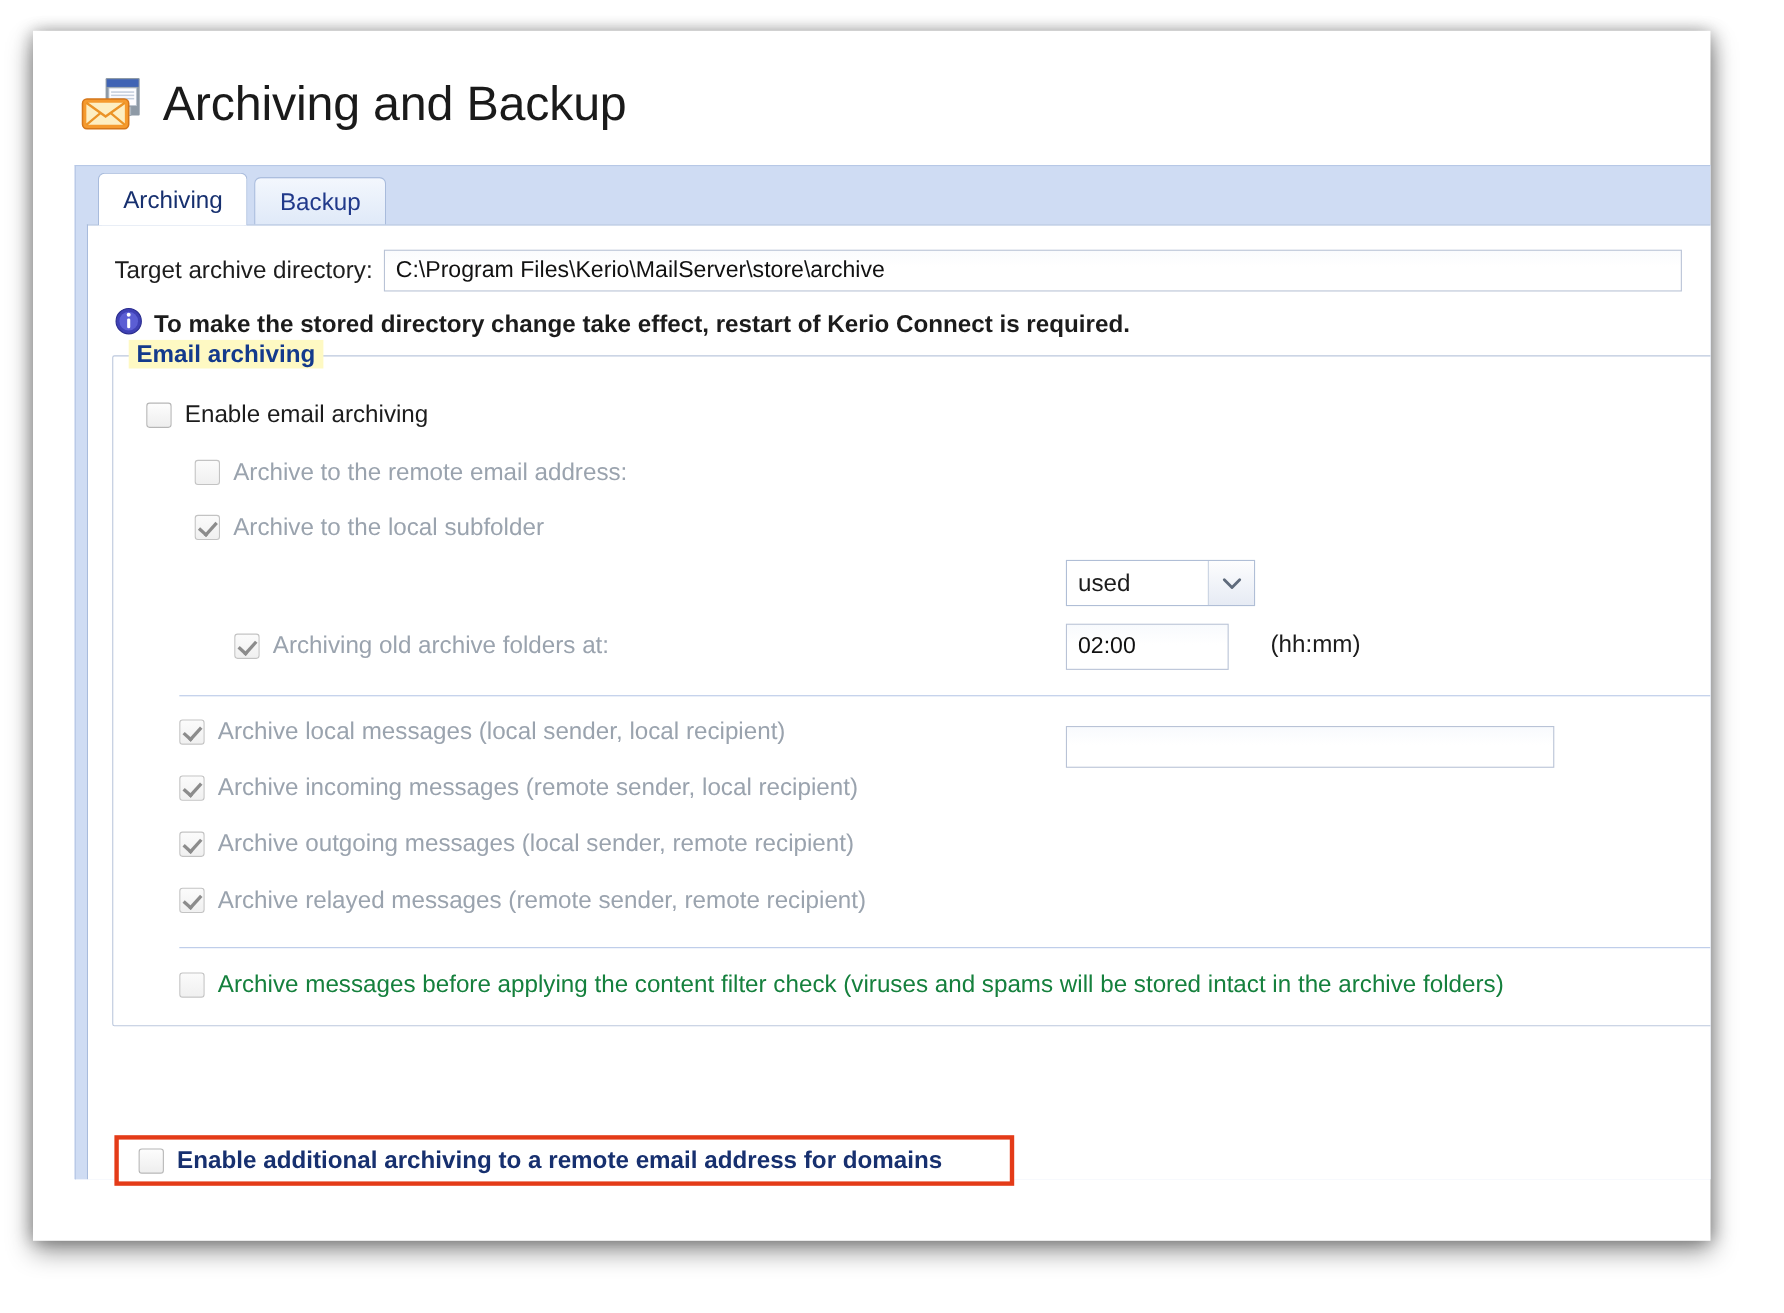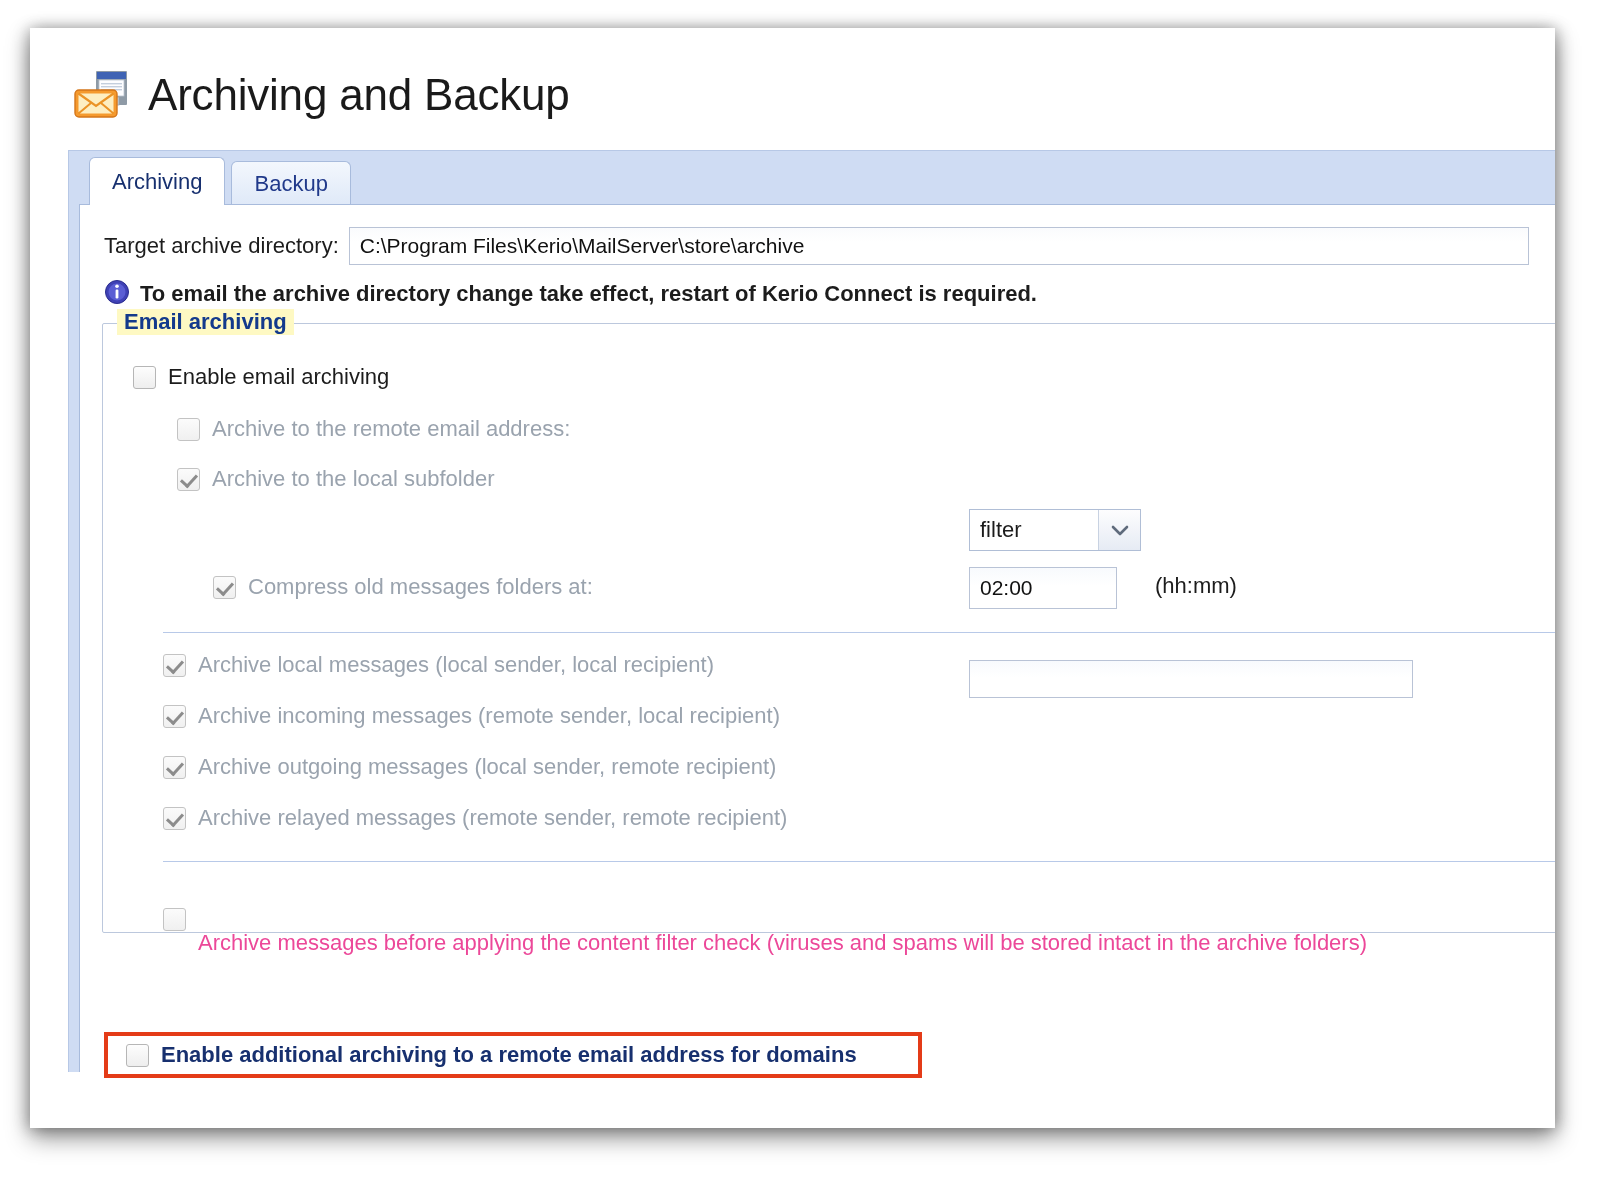--- a/index.html
+++ b/index.html
@@ -154,21 +154,21 @@
     border-color: #c3c3c3;
   }
 
   .crow {
     position: absolute;
     display: flex; align-items: center; gap: 12px;
     white-space: nowrap;
   }
   .ctext { font-size: 22px; color: #1c1c1c; }
   .ctext.muted { color: #9aa3ae; }
-  .ctext.muted2 { color: #ec4899; margin-top: 48px; }
+  .ctext.muted2 { color: #15803d; }
 
   .sep {
     position: absolute;
     height: 1px;
     background: #b8c9e8;
   }
 
   .tf {
     border: 1px solid #b9c3d6;
     background: linear-gradient(to bottom,#f8fafd 0%, #ffffff 45%);
@@ -289,21 +289,21 @@
 
         <div class="row-info">
           <span>
             <svg width="26" height="26" viewBox="0 0 26 26" xmlns="http://www.w3.org/2000/svg">
               <circle cx="13" cy="13" r="11.5" fill="#3f41b5" stroke="#2a2c8e" stroke-width="1"></circle>
               <circle cx="13" cy="13" r="8.5" fill="#5b5ed4"></circle>
               <rect x="11.6" y="10.5" width="2.8" height="9" rx="1.2" fill="#ffffff"></rect>
               <circle cx="13" cy="7.2" r="1.8" fill="#ffffff"></circle>
             </svg>
           </span>
-          <span class="info-text">To email the archive directory change take effect, restart of Kerio Connect is required.</span>
+          <span class="info-text">To make the stored directory change take effect, restart of Kerio Connect is required.</span>
         </div>
 
         <div id="group-email">
           <div id="group-legend">Email archiving</div>
 
           <div class="crow" style="left:30px; top:40px;">
             <span class="cb"></span>
             <span class="ctext">Enable email archiving</span>
           </div>
 
@@ -312,31 +312,31 @@
             <span class="ctext muted">Archive to the remote email address:</span>
           </div>
           <input id="remote-input" class="tf" type="text" value="" style="">
 
           <div class="crow" style="left:74px; top:142px;">
             <span class="cb checked disabled"></span>
             <span class="ctext muted">Archive to the local subfolder</span>
           </div>
 
           <div id="combo-interval" style="top:185px;">
-            <span id="combo-value">filter</span>
+            <span id="combo-value">used</span>
             <span id="combo-arrow">
               <svg width="18" height="12" viewBox="0 0 18 12" xmlns="http://www.w3.org/2000/svg">
                 <path d="M2 3 L9 10 L16 3" fill="none" stroke="#5f6b7c" stroke-width="2.6" stroke-linecap="round" stroke-linejoin="round"></path>
               </svg>
             </span>
           </div>
 
           <div class="crow" style="left:110px; top:250px;">
             <span class="cb checked disabled"></span>
-            <span class="ctext muted">Compress old messages folders at:</span>
+            <span class="ctext muted">Archiving old archive folders at:</span>
           </div>
           <input id="time-input" class="tf" style="top: 243px;" type="text" value="02:00">
           <span id="hhmm" style="top:249px;" class="ctext">(hh:mm)</span>
 
           <div class="sep" style="left:60px; top:308px; width:1392px;"></div>
 
           <div class="crow" style="left:60px; top:379px;">
             <span class="cb checked disabled"></span>
             <span class="ctext muted">Archive incoming messages (remote sender, local recipient)</span>
           </div>

